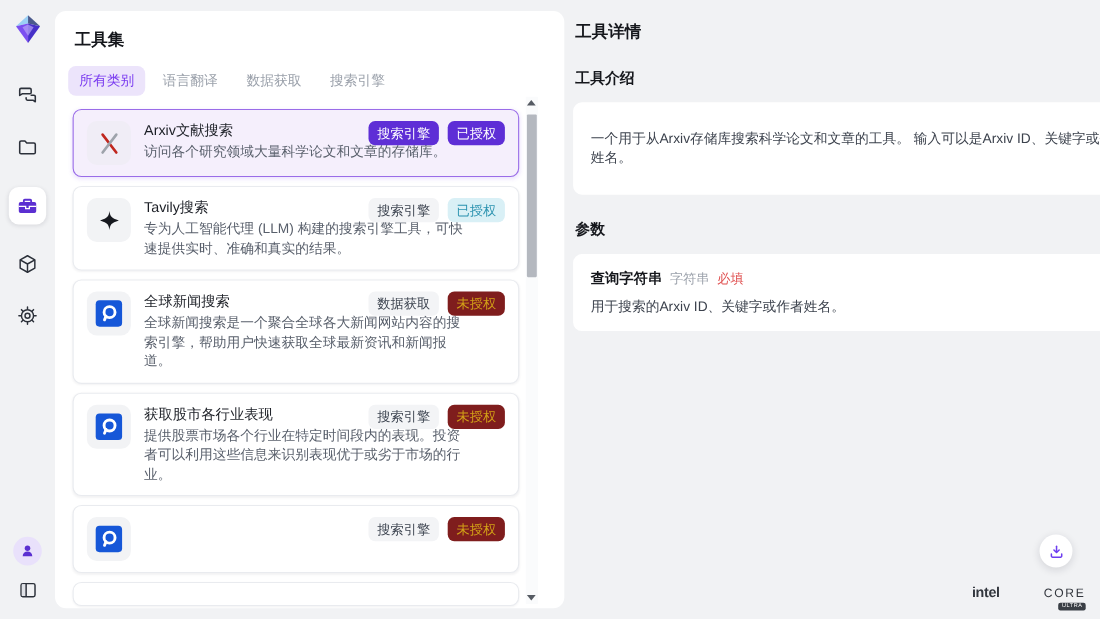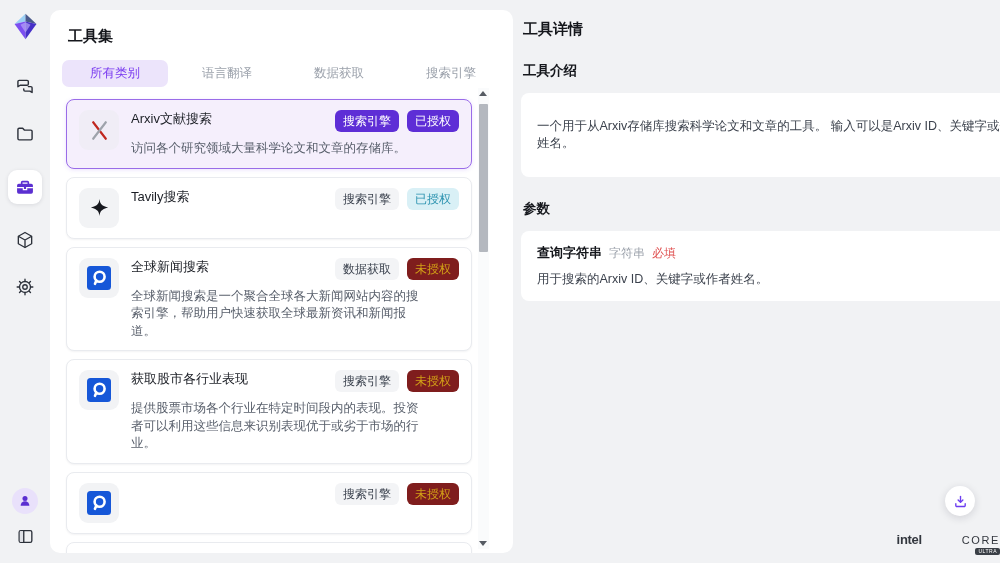--- a/index.html
+++ b/index.html
@@ -27,40 +27,40 @@
   .avatar-wrap { width:26px; height:26px; border-radius:50%; background:#e9e1fb; display:flex; align-items:center; justify-content:center; cursor:pointer; }
 
   
   .panel {
     position:absolute; left:50px; top:10px; width:463px; height:543px;
     background:#fff; border-radius:10px; overflow:hidden;
   }
   .panel-title { font-size:15px; font-weight:bold; color:#15171c; margin:17px 0 0 18px; }
   .tabs { display:flex; gap:6px; margin:14px 0 0 12px; }
   .tab {
-    font-size:12.5px; color:#9ba1ab; padding:5px 28px; border-radius:7px;
+    font-size:12.5px; color:#9ba1ab; padding:5px 10px; border-radius:7px;
     background:transparent; border:none; cursor:pointer;
     font-family:"Liberation Sans",sans-serif;
   }
   .tab.active { background:#ece4fb; color:#7a3bf0; }
 
   .cards { margin:12px 0 0 16px; width:406px; display:flex; flex-direction:column; gap:8px; }
   .card {
     position:relative; background:#fff; border:1px solid #e9ebef; border-radius:8px;
     padding:10px 12px; display:flex; gap:12px; cursor:pointer;
     box-shadow:0 1px 2px rgba(17,24,39,.05);
   }
   .card.selected { border:1.5px solid #9a6ce8; background:#f5effc; box-shadow:0 1px 4px rgba(122,59,240,.15); }
   .tool-icon {
     width:40px; height:40px; border-radius:9px; background:#f2f3f5; flex:0 0 40px;
     display:flex; align-items:center; justify-content:center;
   }
   .card.selected .tool-icon { background:#f0edf6; }
   .tool-title { font-size:13px; font-weight:normal; color:#1b1e25; line-height:18px; }
-  .tool-desc { font-size:12.5px; color:#585f6b; line-height:17.5px; max-width:292px; margin-top:12px; }
+  .tool-desc { font-size:12.5px; color:#585f6b; line-height:17.5px; max-width:292px; margin-top:2px; }
   .badges { position:absolute; top:10px; right:12px; display:flex; gap:8px; }
   .badge { font-size:12px; line-height:1; padding:5px 8px; border-radius:6px; white-space:nowrap; }
   .badge.cat { background:#f3f4f6; color:#3d4450; }
   .badge.auth-yes { background:#d9f0f6; color:#2c93b0; }
   .badge.auth-no { background:#7f1d1d; color:#d2a017; }
   .badge.solid { background:#5e2ed6; color:#fff; }
 
   
   .scrollbar { position:absolute; top:78px; right:24px; bottom:4px; width:11px; background:#fafbfc; }
   .sb-arrow { position:absolute; left:1px; width:0; height:0; border-left:4.5px solid transparent; border-right:4.5px solid transparent; cursor:pointer; }
@@ -82,21 +82,21 @@
   .param-type { font-size:12px; color:#9aa0aa; }
   .param-required { font-size:12px; color:#e05252; }
   .param-desc { margin-top:9px; font-size:12.5px; color:#3c424d; }
 
   
   .fab {
     position:absolute; right:25px; bottom:47px; width:30px; height:30px; border-radius:50%;
     background:#fff; box-shadow:0 2px 8px rgba(20,20,43,.14);
     display:flex; align-items:center; justify-content:center; cursor:pointer; border:none;
   }
-  .brand { position:absolute; right:0; bottom:8px; display:flex; flex-direction:column; align-items:flex-end; line-height:1; }
+  .brand { position:absolute; right:13px; bottom:8px; display:flex; flex-direction:column; align-items:flex-end; line-height:1; }
   .brand-row { display:flex; align-items:baseline; gap:4px; color:#33373e; }
   .brand-intel { font-size:13px; font-weight:bold; letter-spacing:-0.3px; }
   .brand-core { font-size:11px; letter-spacing:1.6px; text-transform:uppercase;padding-left:36px; }
   .brand-badge {
     margin-top:2px; background:#3a3f46; color:#fff; font-size:5px; letter-spacing:.5px;
     padding:1px 3px; border-radius:2px; text-transform:uppercase;
   }
 </style>
 </head>
 <body>
@@ -188,20 +188,21 @@
     </div>
   </div>
       <div class="card">
     <div class="tool-icon">
           <svg width="21" height="21" viewBox="0 0 24 24">
             <path d="M12 2.2C12.9 8 13.6 9.3 21.8 12 13.6 14.7 12.9 16 12 21.8 11.1 16 10.4 14.7 2.2 12 10.4 9.3 11.1 8 12 2.2Z" fill="#17191f"></path>
           </svg>
         </div>
     <div class="tool-body">
       <div class="tool-title">Tavily搜索</div>
+      <div class="tool-desc">专为人工智能代理 (LLM) 构建的搜索引擎工具，可快速提供实时、准确和真实的结果。</div>
     </div>
     <div class="badges">
       <span class="badge cat">搜索引擎</span>
       <span class="badge auth-yes">已授权</span>
     </div>
   </div>
       <div class="card">
     <div class="tool-icon">
           <svg width="26" height="26" viewBox="0 0 26 26">
             <rect x="1" y="1" width="24" height="24" rx="3.5" fill="#1657d8"></rect>

